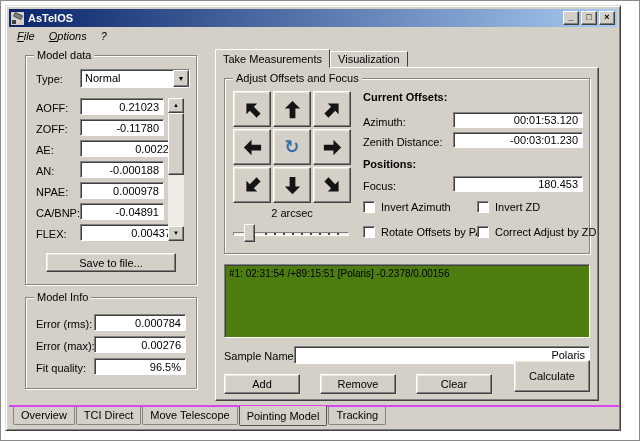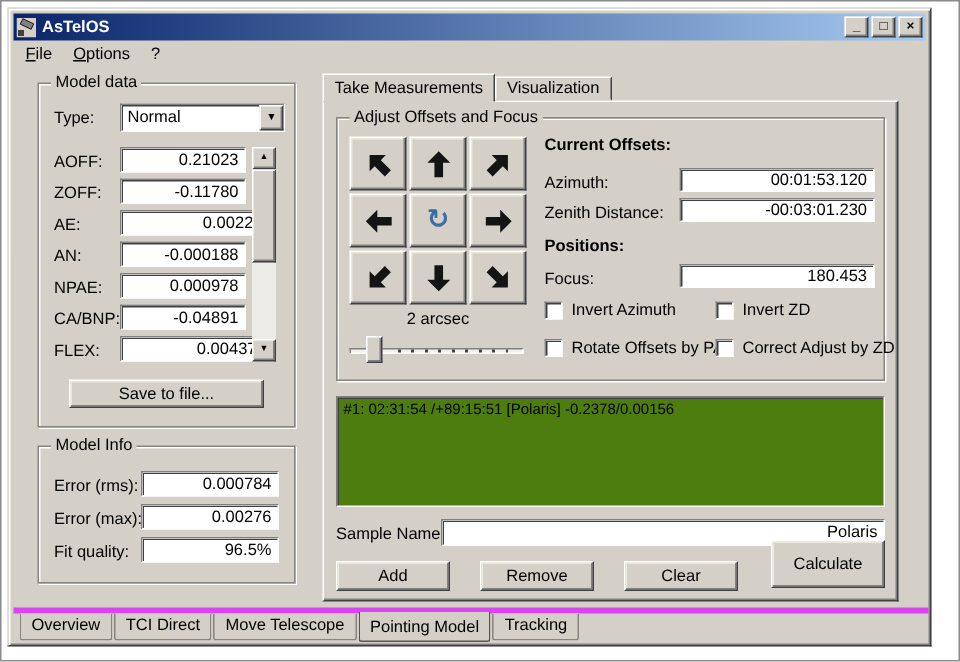--- a/index.html
+++ b/index.html
@@ -10,21 +10,21 @@
     border:1px solid; border-color:#dedbd4 #404040 #404040 #dedbd4;
     box-shadow: inset 1px 1px 0 #ffffff, inset -1px -1px 0 #808080; padding:3px; }
 
   .titlebar { height:18px; background:linear-gradient(to right,#0a246a,#a6caf0);
     display:flex; align-items:center; gap:4px; padding:0 2px; color:#fff; font-size:11px; font-weight:bold; }
   .win-controls { margin-left:auto; display:flex; gap:2px; }
   .winbtn { width:16px; height:14px; background:#d4d0c8; border:1px solid; border-color:#fff #404040 #404040 #fff;
     box-shadow: inset -1px -1px 0 #808080; color:#000; font-size:9px; line-height:11px; text-align:center; font-weight:bold; cursor:default; }
 
   .menubar { height:18px; display:flex; align-items:center; padding-left:1px; font-size:11px; color:#000; }
-  .menu-item { display:inline-block; padding:2px 7px; }
+  .menu-item { display:inline-block; padding:2px 7px;font-style:italic; }
   .menu-item.u::first-letter { text-decoration:underline; }
 
   .client { position:absolute; left:3px; top:39px; width:610px; height:384px; }
 
   .group { position:absolute; border:1px solid #87857e; box-shadow: inset 1px 1px 0 #ffffff, 1px 1px 0 #ffffff; }
   .glabel { position:absolute; top:-7px; left:8px; background:#d4d0c8; padding:0 3px; font-size:11px; white-space:nowrap; }
 
   .lbl { position:absolute; font-size:11px; white-space:nowrap; color:#000; }
   .lbl.bold { font-weight:bold; }
 
@@ -84,21 +84,21 @@
   .cbrow { position:absolute; display:flex; align-items:center; gap:6px; font-size:11px; white-space:nowrap; }
   .cb { width:12px; height:12px; background:#fff; border:1px solid; border-color:#808080 #fff #fff #808080;
     box-shadow: inset 1px 1px 0 #404040; flex:0 0 auto; }
 
   
   .listbox { position:absolute; background:#4d7c0f; border:1px solid; border-color:#808080 #fff #fff #808080;
     box-shadow: inset 1px 1px 0 #404040; overflow:hidden; padding:2px 1px; }
   .listitem { font-size:10px; padding:1px 3px; white-space:nowrap; color:#000; }
 
   
-  .bottomtabs { position:absolute; left:0; top:360px; width:610px; height:24px; border-top:4px solid #d946ef; display:flex; padding-left:4px; }
+  .bottomtabs { position:absolute; left:0; top:360px; width:610px; height:24px; border-top:2px solid #d946ef; display:flex; padding-left:4px; }
   .btab { height:18px; padding:2px 7px; background:#d4d0c8; border:1px solid #87857e; border-top:none;
     border-radius:0 0 2px 2px; font-size:11px; margin-right:1px; white-space:nowrap; }
   .btab.active { position:relative; top:-1px; height:20px; border-color:#55534d; background:#d4d0c8; z-index:2; padding-top:4px; }
 </style>
 </head>
 <body>
 
 <div class="screen">
   <div class="window">
 

